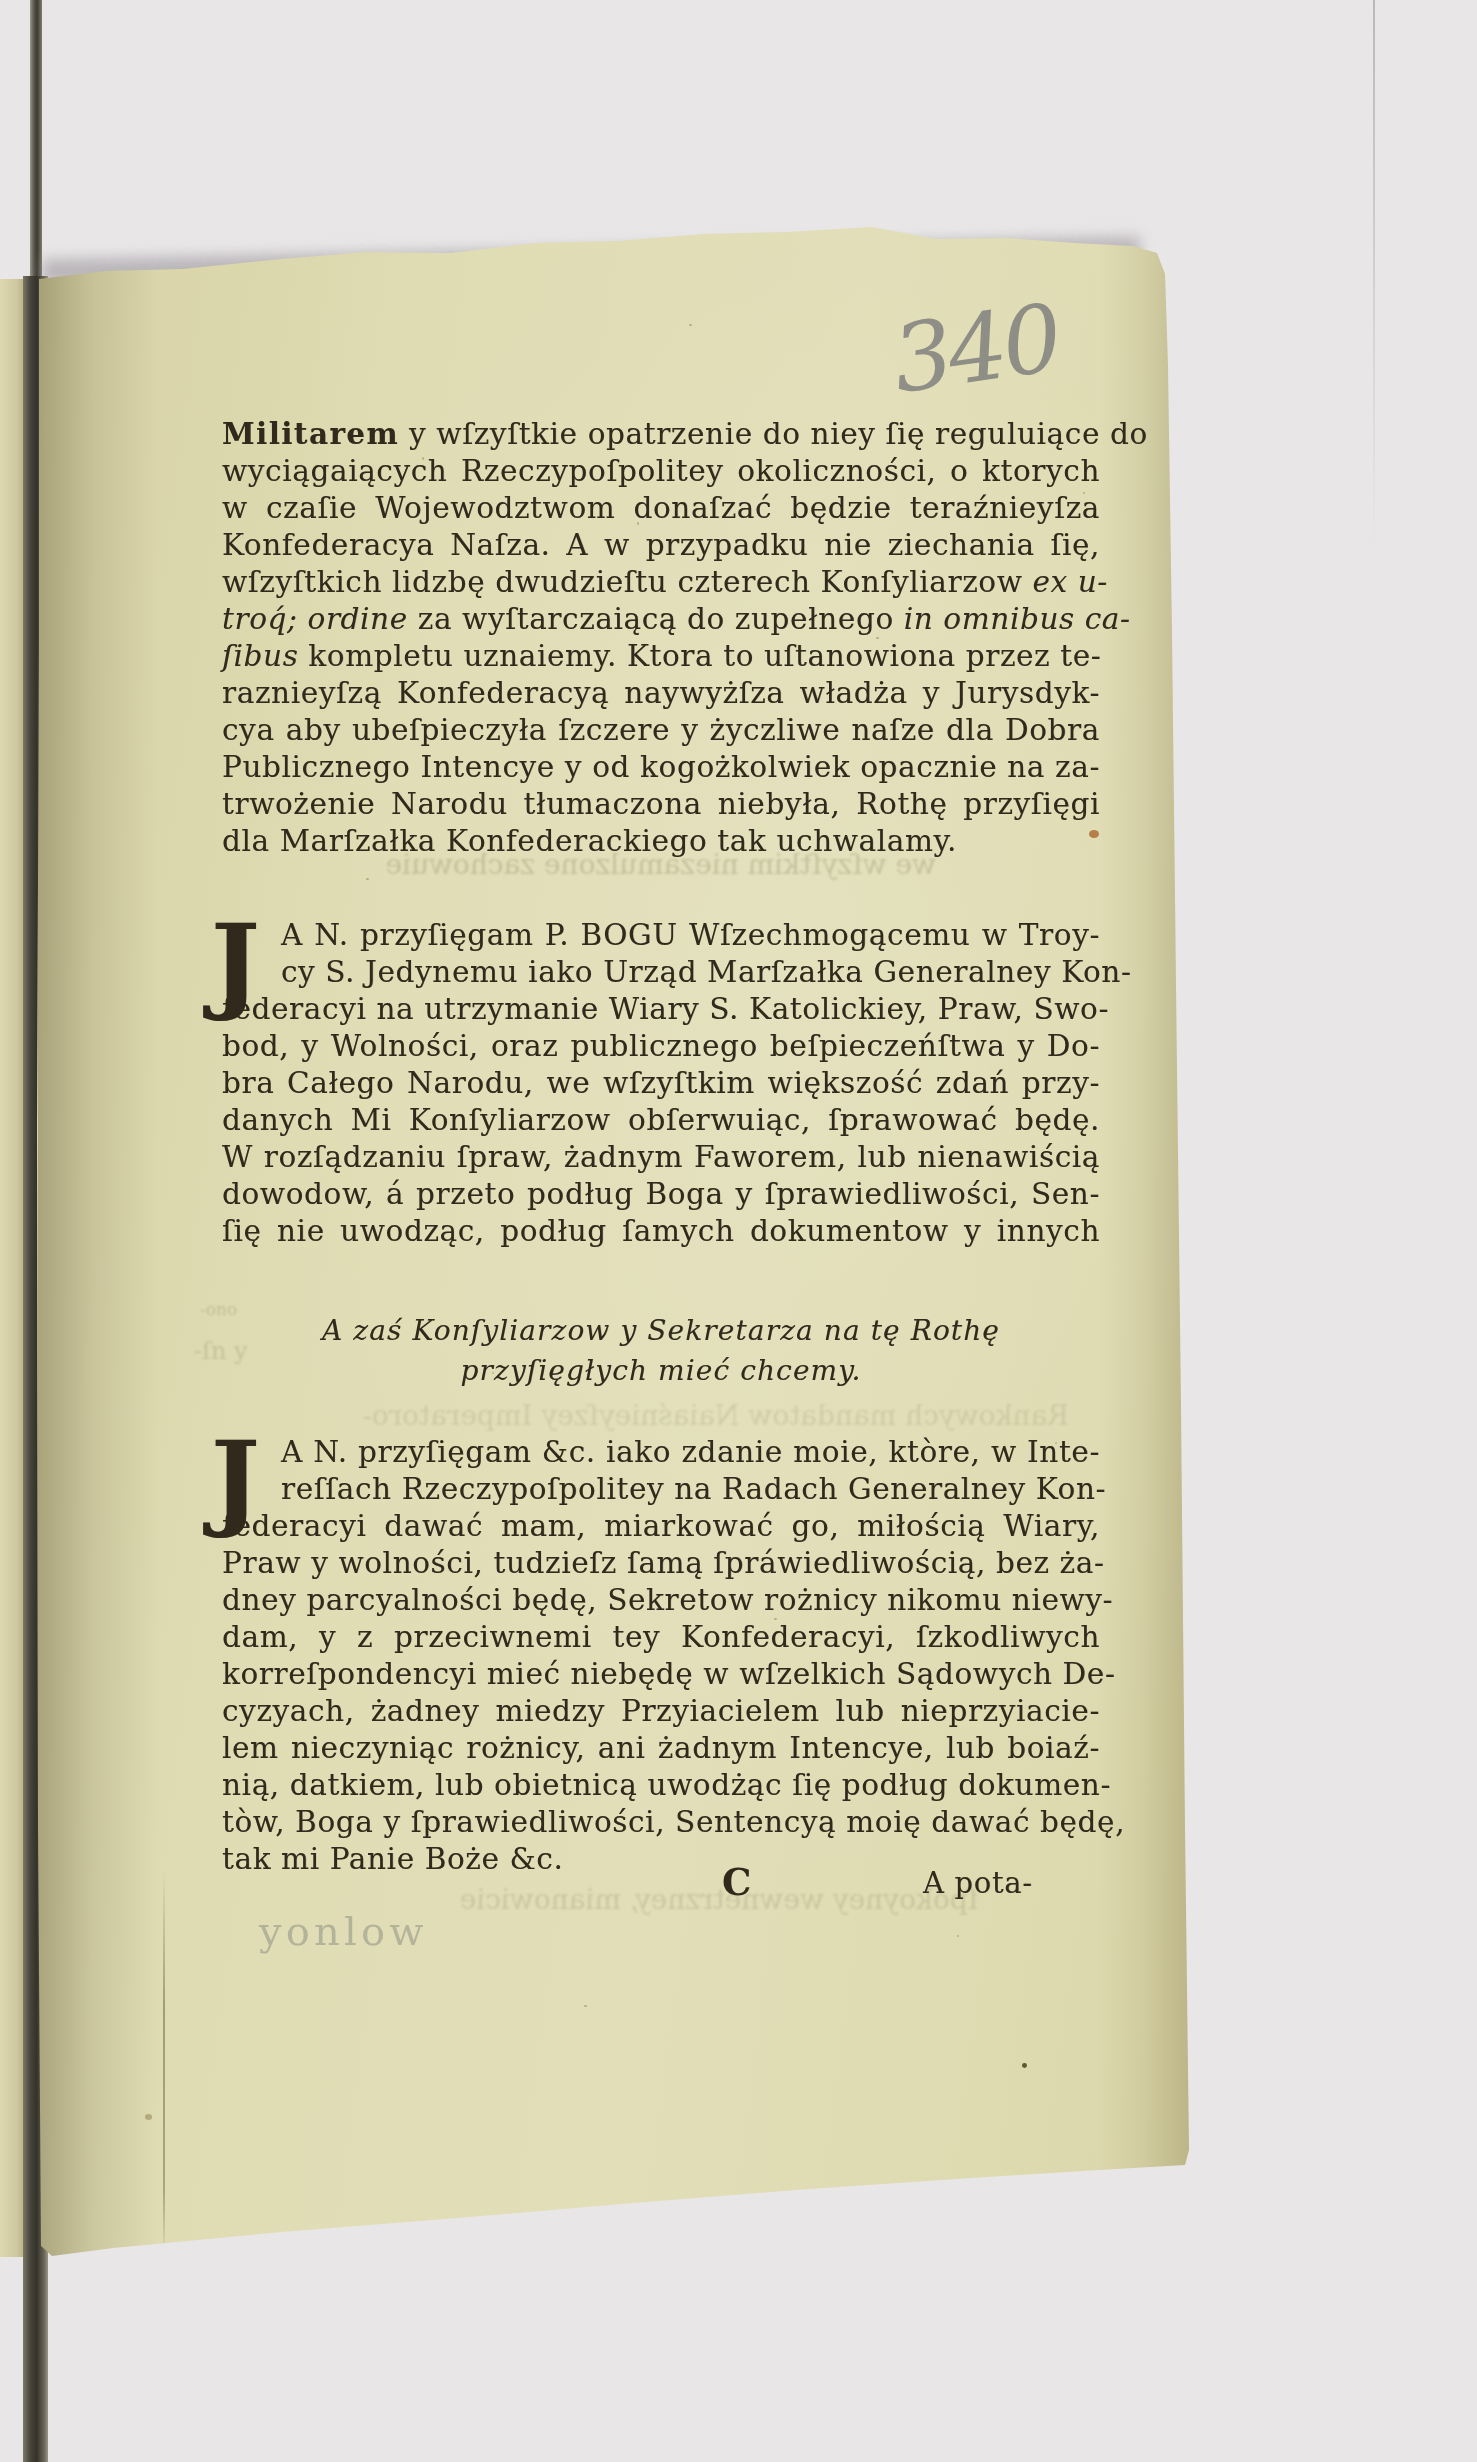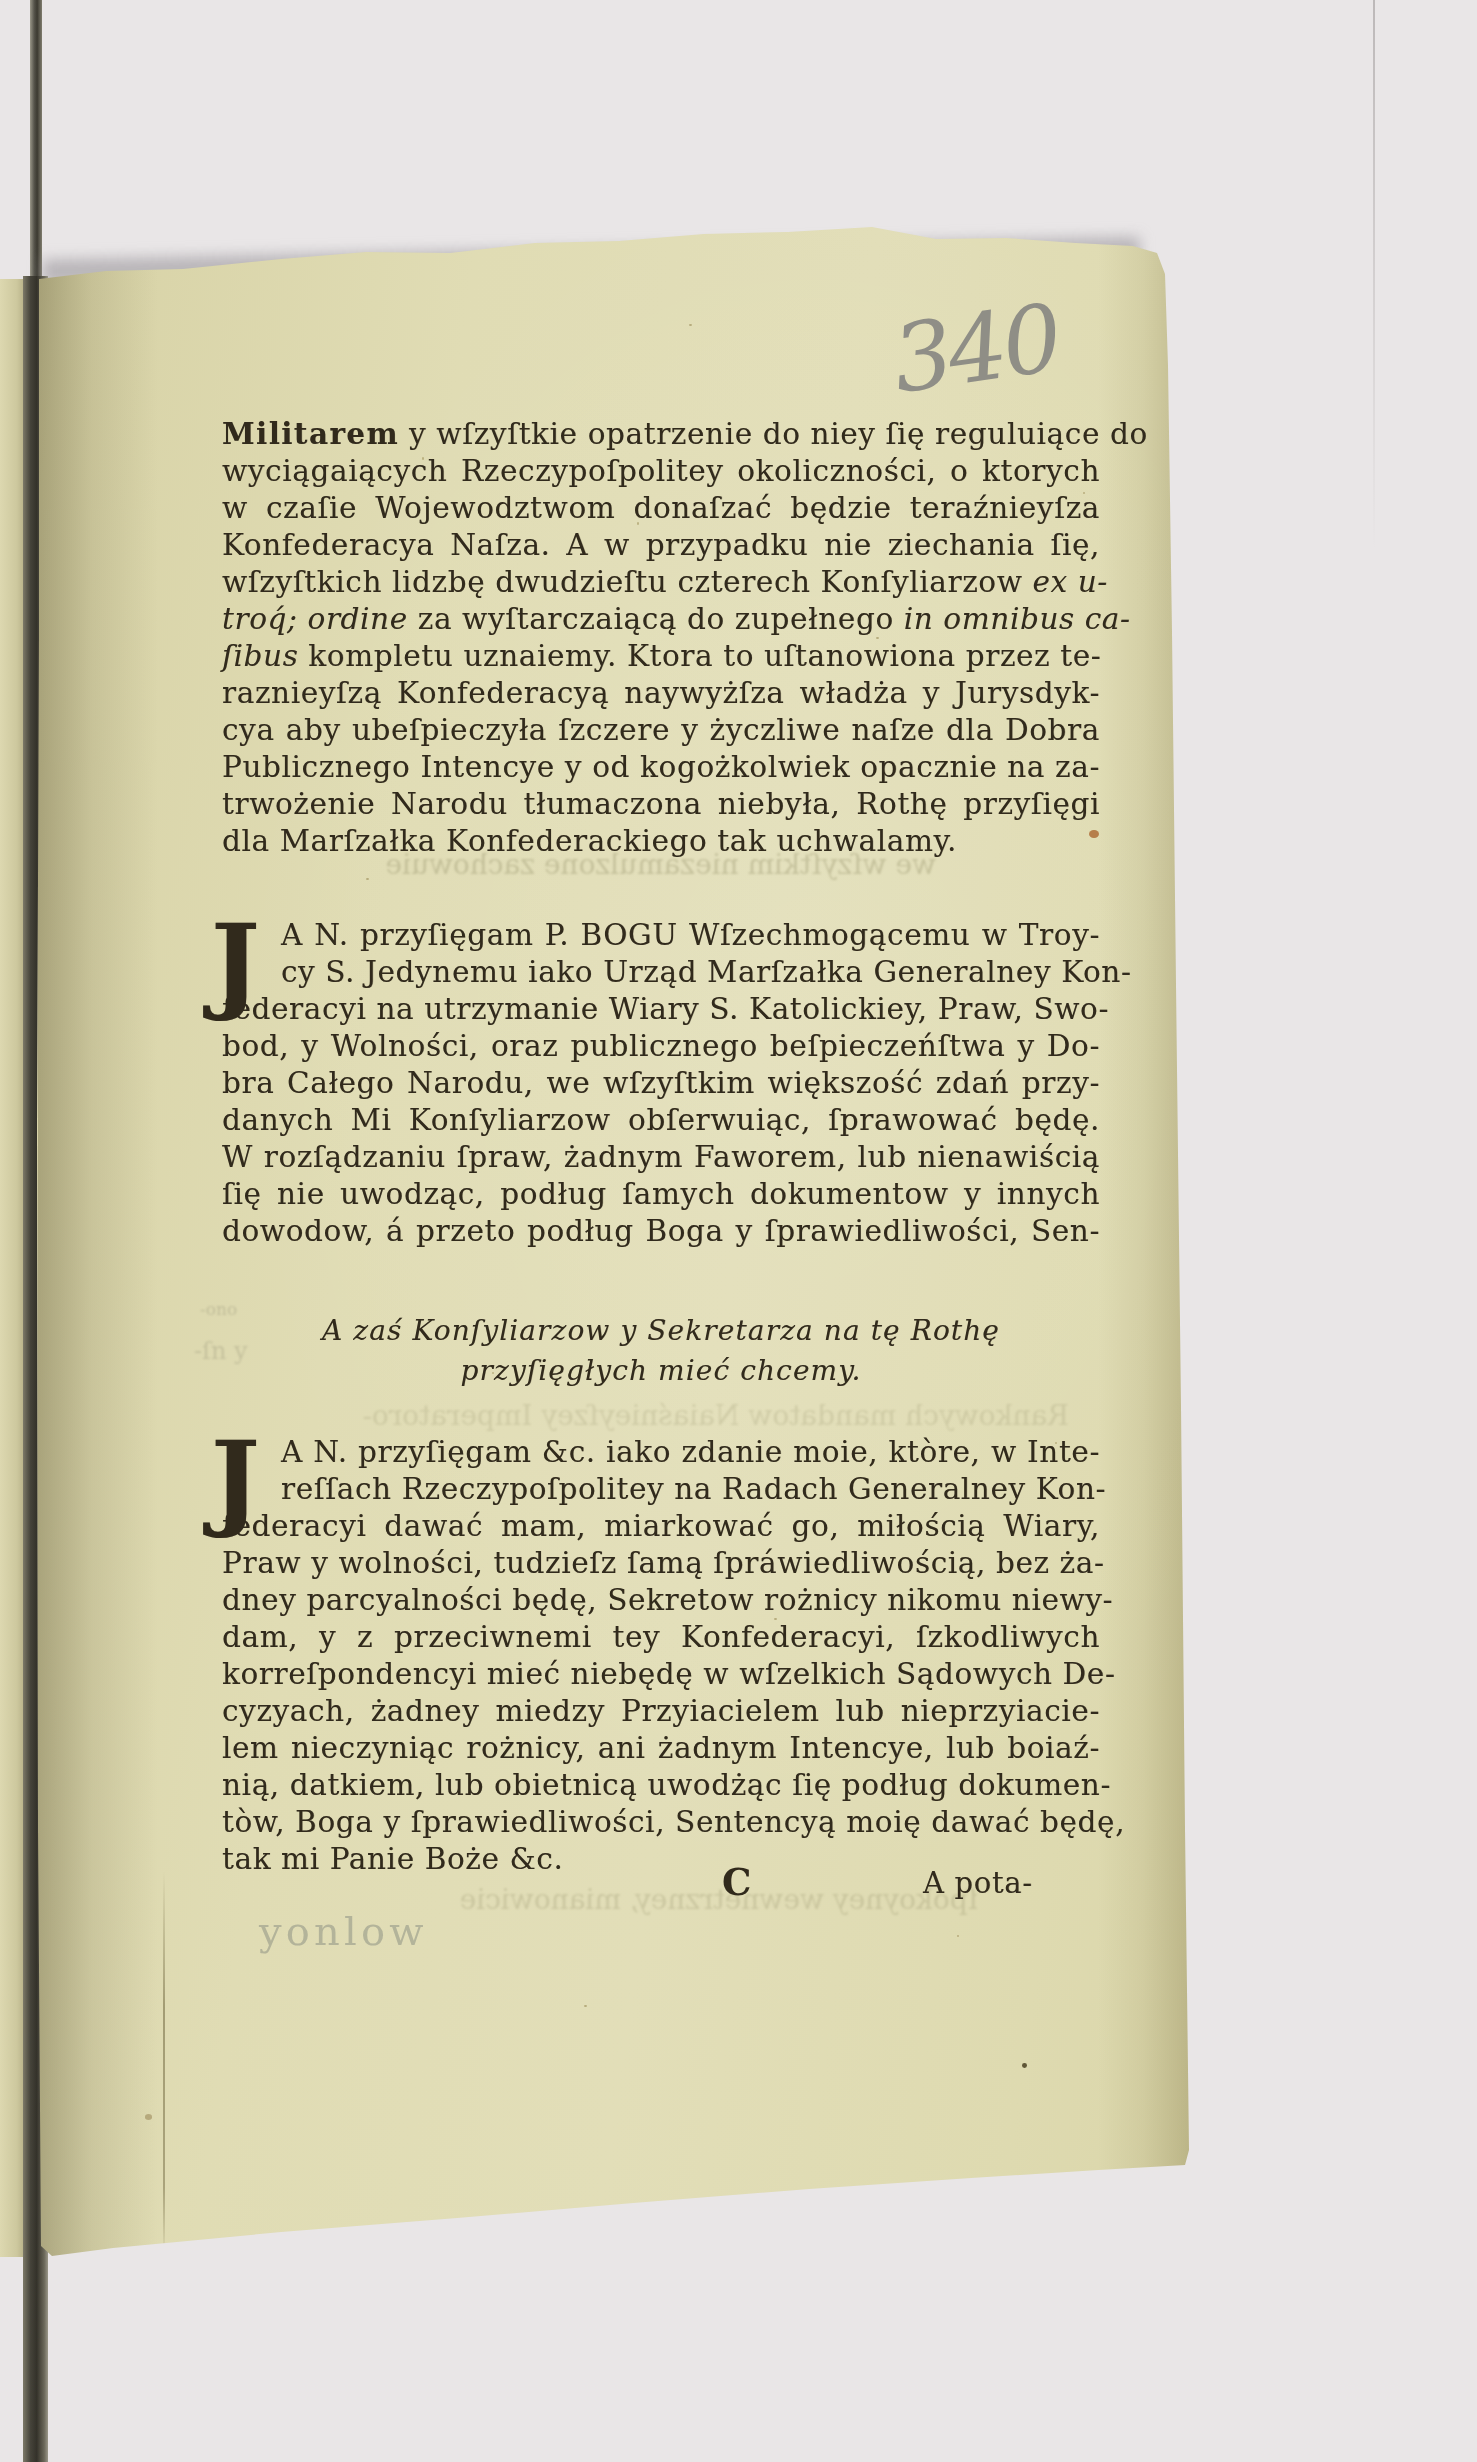--- a/index.html
+++ b/index.html
@@ -138,22 +138,22 @@
       </div>
     <div class="para" style="top:917px;">
         <span class="dropcap">J</span>
         <div class="tline ind"><span>A N. przyſięgam P. BOGU Wſzechmogącemu w Troy-</span></div>
         <div class="tline ind"><span>cy S. Jedynemu iako Urząd Marſzałka Generalney Kon-</span></div>
         <div class="tline"><span>federacyi na utrzymanie Wiary S. Katolickiey, Praw, Swo-</span></div>
         <div class="tline"><span>bod, y Wolności, oraz publicznego beſpieczeńſtwa y Do-</span></div>
         <div class="tline"><span>bra Całego Narodu, we wſzyſtkim większość zdań przy-</span></div>
         <div class="tline"><span>danych Mi Konſyliarzow obſerwuiąc, ſprawować będę.</span></div>
         <div class="tline"><span>W rozſądzaniu ſpraw, żadnym Faworem, lub nienawiścią</span></div>
+        <div class="tline"><span>dowodow, á przeto podług Boga y ſprawiedliwości, Sen-</span></div>
         <div class="tline"><span>ſię nie uwodząc, podług ſamych dokumentow y innych</span></div>
-        <div class="tline"><span>dowodow, á przeto podług Boga y ſprawiedliwości, Sen-</span></div>
       </div>
     <div class="heading">
         <div class="hline">A zaś Konſyliarzow y Sekretarza na tę Rothę</div>
         <div class="hline">przyſięgłych mieć chcemy.</div>
       </div>
     <div class="para" style="top:1434px;">
         <span class="dropcap">J</span>
         <div class="tline ind"><span>A N. przyſięgam &amp;c. iako zdanie moie, ktòre, w Inte-</span></div>
         <div class="tline ind"><span>reſſach Rzeczypoſpolitey na Radach Generalney Kon-</span></div>
         <div class="tline"><span>federacyi dawać mam, miarkować go, miłością Wiary,</span></div>

